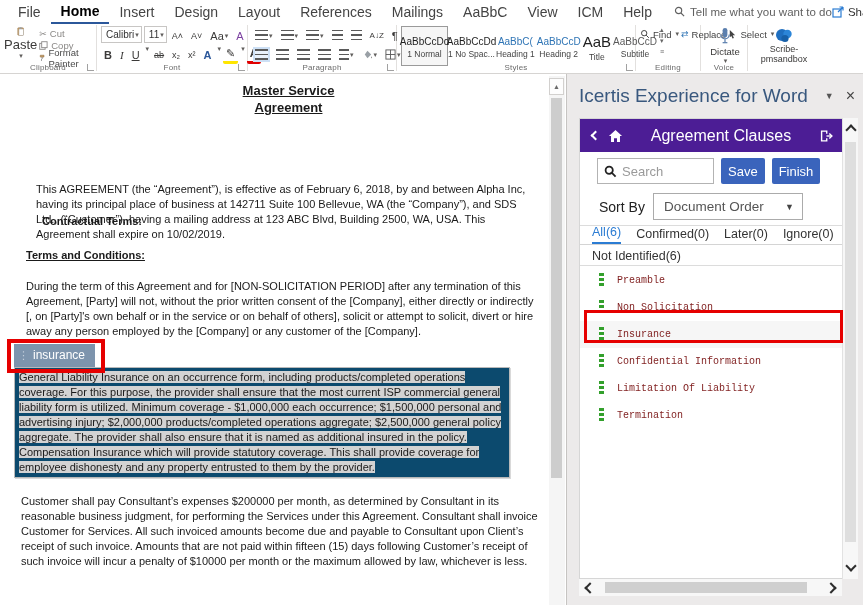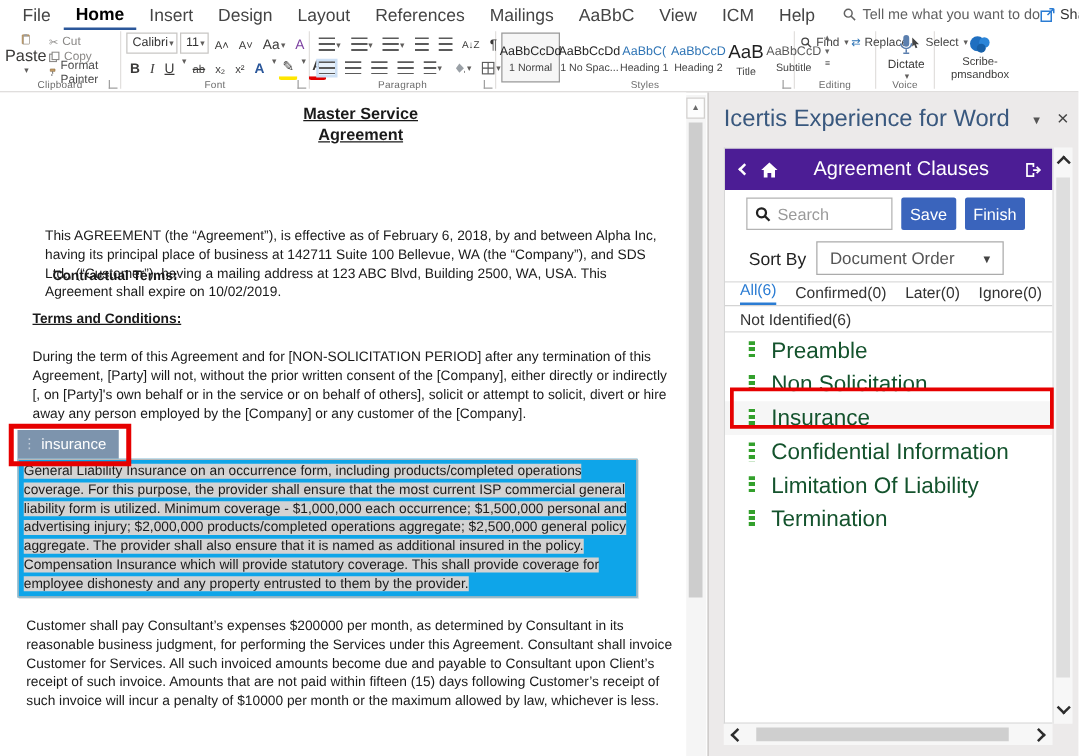--- a/index.html
+++ b/index.html
@@ -56,21 +56,21 @@
   .doc-title { position:absolute; left:36px; top:8px; width:505px; text-align:center; font-size:13px; font-weight:bold; line-height:17px; }
   .doc-title span { text-decoration:underline; }
   .p { position:absolute; font-size:11px; line-height:15px; }
   .p1 { left:36px; top:60px; width:505px;margin-top:48px; }
   .h1 { left:42px; top:140px; font-weight:bold; }
   .h2 { left:26px; top:174px; font-weight:bold; text-decoration:underline; }
   .p2 { left:26px; top:205px; width:515px; }
   .p3 { left:21px; top:420px; width:520px; }
   .cc-tag { position:absolute; left:14px; top:270px; height:23px; background:#7d94ad; color:#fff; font-size:12px; display:flex; align-items:center; padding:0 10px 1px 4px; }
   .cc-dots { color:#c3cedb; font-size:11px; margin-right:4px; letter-spacing:0; line-height:8px; }
-  .clause-box { position:absolute; left:14px; top:293px; width:496px; border:1px solid #b9b9b9; background:#0ea5e9; padding:2px 4px; font-size:11px; line-height:15px; box-shadow:1px 1px 0 #d9d9d9; }
+  .clause-box { position:absolute; left:14px; top:293px; width:496px; border:1px solid #b9b9b9; background:#0c4a6e; padding:2px 4px; font-size:11px; line-height:15px; box-shadow:1px 1px 0 #d9d9d9; }
   .clause-box .sel { background:#d3d3d3; }
 
   
   .docscroll { position:absolute; left:549px; top:76px; width:16px; height:529px; background:#f5f5f5; }
   .docscroll .upbox { position:absolute; left:0; top:2px; width:15px; height:17px; background:#fdfdfd; border:1px solid #d2d0ce; display:flex; align-items:center; justify-content:center; font-size:7px; color:#6a6a6a; }
   .docscroll .thumb { position:absolute; left:2px; top:22px; width:11px; height:380px; background:#cdcdcd; }
 
   
   .pane { position:absolute; left:566px; top:74px; width:297px; height:531px; background:#eceaea; border-left:1px solid #c6c4c2; }
   .pane-titlerow { position:absolute; left:12px; top:8px; width:280px; height:28px; display:flex; align-items:center; }
@@ -92,21 +92,21 @@
   .sort-dd .val { flex:1; font-size:13.5px; color:#555; }
   .sort-dd .dc { font-size:9px; color:#444; }
   .ptabs { position:absolute; left:0; top:106px; width:100%; height:20px; border-top:1px solid #dcdcdc; border-bottom:1px solid #d4d4d4; display:flex; align-items:flex-end; gap:15px; padding:0 0 0 12px; }
   .ptab { font-size:12.5px; color:#333; padding-bottom:3px; }
   .ptab.active { color:#2b7cd3; border-bottom:2px solid #2b7cd3; }
   .psection { position:absolute; left:0; top:127px; width:100%; height:20px; border-bottom:1px solid #dcdcdc; font-size:12.5px; color:#333; display:flex; align-items:center; padding-left:12px; }
   .clauses { position:absolute; left:0; top:148px; width:100%; }
   .clause-item { height:27px; display:flex; align-items:center; gap:13px; padding-left:19px; }
   .clause-item.hl { background:#f6f6f6; }
   .gbar { width:5px; height:15px; background:repeating-linear-gradient(to bottom,#33a02c 0 3px,#fff 3px 5px); }
-  .clause-item .cl { font-size:18px; color:#14532d; }
+  .clause-item .cl { font-size:10px; color:#7f1d1d;font-family:Liberation Mono, monospace; }
   
   .vscroll { position:absolute; left:275px; top:44px; width:16px; height:461px; background:#f7f7f7; border-left:1px solid #e2e2e2; }
   .vchev { position:absolute; left:4px; width:8px; height:8px; border-left:2.5px solid #2d2d2d; border-bottom:2.5px solid #2d2d2d; }
   .vchev.up { top:8px; transform:rotate(135deg); }
   .vchev.down { top:444px; transform:rotate(-45deg); }
   .vscroll .thumb { position:absolute; left:2px; top:24px; width:11px; height:400px; background:#dedede; }
   .hscroll { position:absolute; left:12px; top:505px; width:263px; height:17px; background:#f7f7f7; }
   .hchev { position:absolute; top:5px; width:8px; height:8px; border-left:2.5px solid #2d2d2d; border-bottom:2.5px solid #2d2d2d; }
   .hchev.left { left:7px; transform:rotate(45deg); }
   .hchev.right { right:7px; transform:rotate(225deg); }

